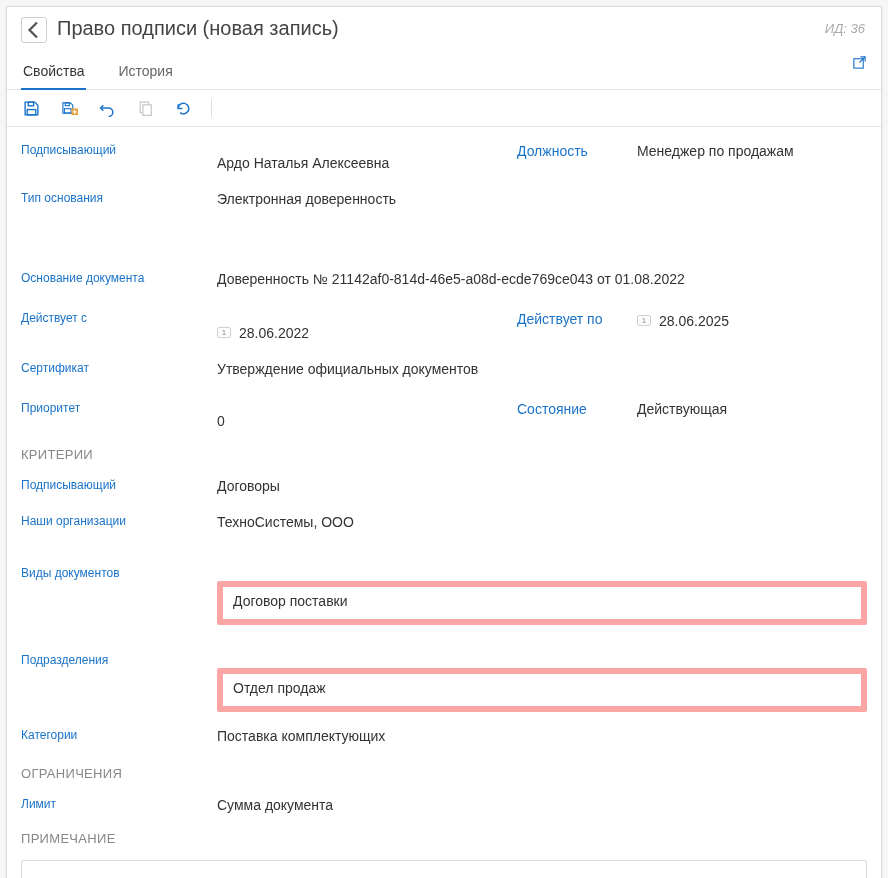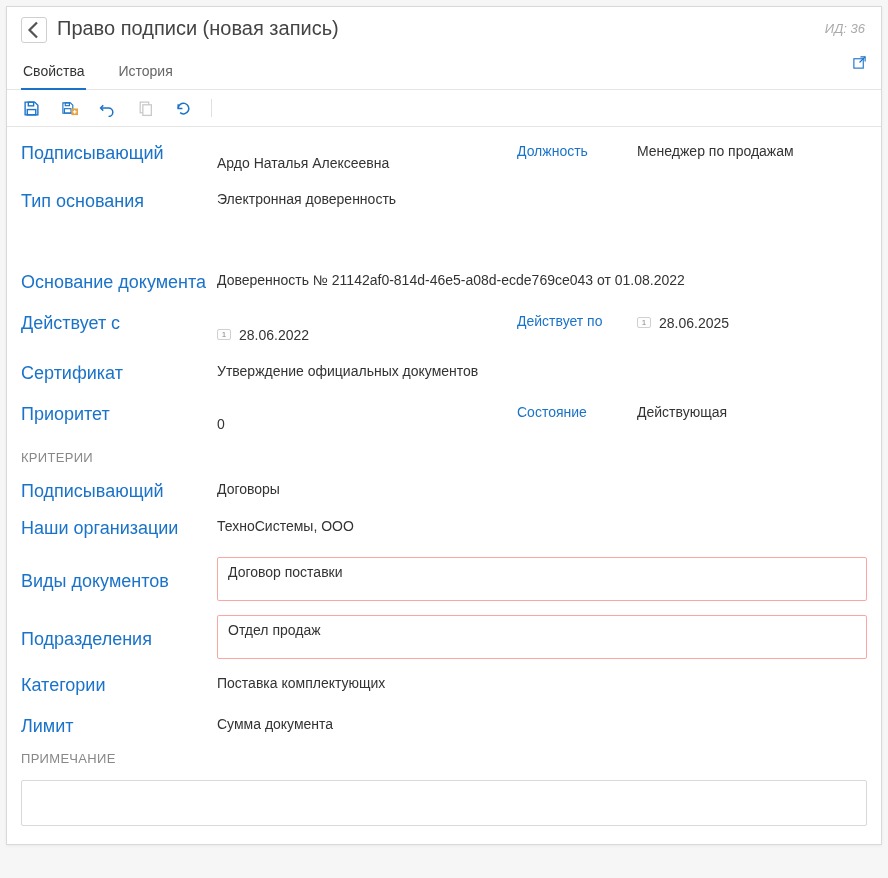--- a/index.html
+++ b/index.html
@@ -91,21 +91,21 @@
     display: flex;
     align-items: flex-start;
     margin-bottom: 18px;
     min-height: 22px;
   }
   .row.compact { margin-bottom: 14px; }
   .label {
     width: 196px;
     flex-shrink: 0;
     color: #1a73c9;
-    font-size: 18px;
+    font-size: 12px;
     padding-top: 2px;
   }
   .label.muted { color: #888; }
   .field1 {
     flex: 1;
     min-width: 0;
   }
   .label2 {
     width: 110px;
     flex-shrink: 0;
@@ -136,26 +136,27 @@
     background: #fdfdfd;
   }
   .section-title {
     color: #888;
     font-size: 13px;
     text-transform: uppercase;
     margin: 14px 0 14px 0;
     letter-spacing: 0.3px;
   }
   .boxed {
-    border: 1px solid #fca5a5;
+    border: 6px solid #fca5a5;
     border-radius: 2px;
     padding: 6px 10px;
     min-height: 44px;
     color: #333;
     font-size: 14px;
+    margin-top: 29px;
   }
   .notebox {
     border: 1px solid #d9d9d9;
     border-radius: 2px;
     height: 46px;
   }
   .half {
     width: 300px;
     flex-shrink: 0;
     margin-top: 12px;
@@ -328,20 +329,21 @@
       </div>
     </div>
 
     <div class="row">
       <div class="label">Категории</div>
       <div class="field1">
           <div class="val">Поставка комплектующих</div>
         </div>
     </div>
 
+    <div class="section-title">ОГРАНИЧЕНИЯ</div>
 
     <div class="row compact">
       <div class="label">Лимит</div>
       <div class="field1">
           <div class="val">Сумма документа</div>
         </div>
     </div>
 
 
     <div class="section-title">ПРИМЕЧАНИЕ</div>

